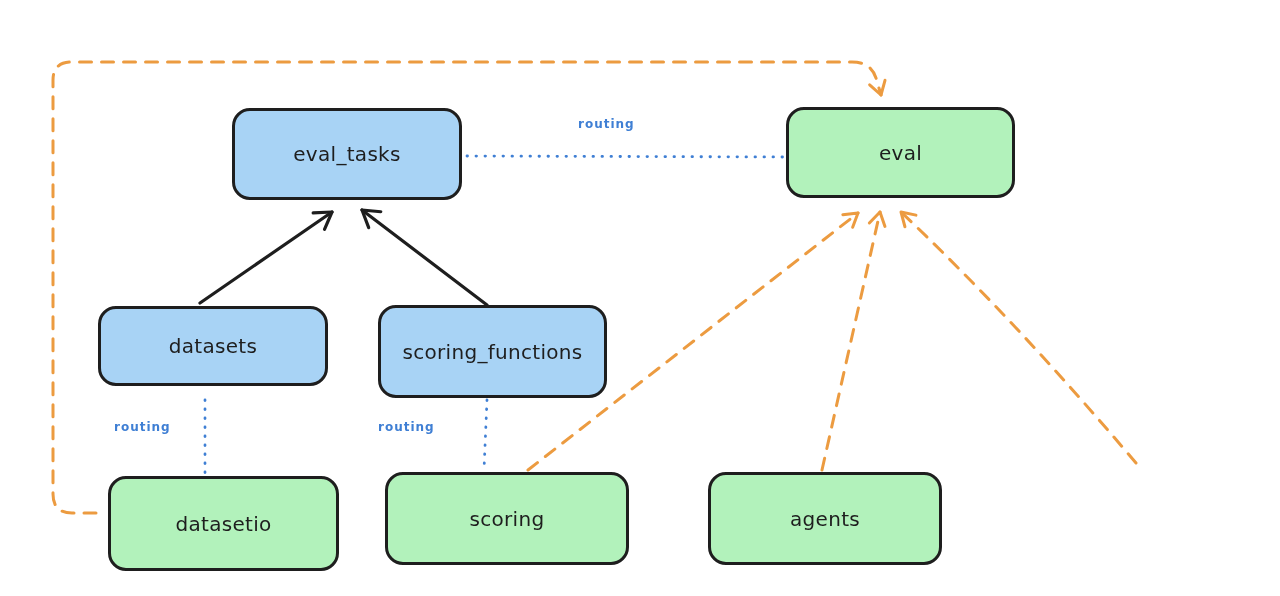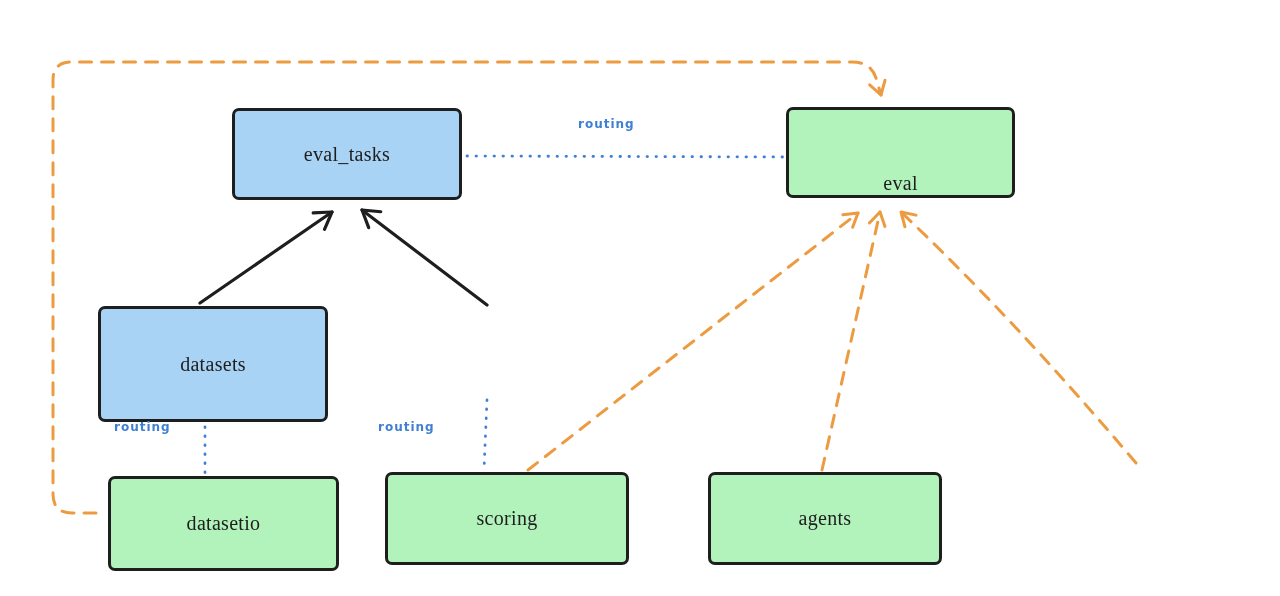--- a/index.html
+++ b/index.html
@@ -21,25 +21,24 @@
     overflow: hidden;
   }
   .connectors {
     position: absolute;
     left: 0; top: 0;
     width: 1280px; height: 596px;
   }
   .node {
     position: absolute;
     border: 3px solid var(--stroke, #1e1e1e);
-    border-radius: 7px;
+    border-radius: 18px;
     display: flex;
     align-items: center;
     justify-content: center;
-    font-family: Liberation Serif, serif;
   }
   .node.blue  { background: var(--blue-fill, #a8d3f5); }
   .node.green { background: var(--green-fill, #b2f2bb); }
   .node-label {
     font-size: 20px;
     color: var(--stroke, #1e1e1e);
     letter-spacing: 0.3px;
     white-space: nowrap;
   }
   .edge-label {
@@ -112,28 +111,31 @@
 
     <path d="M 528 470 L 858 213" class="stroke-orange-dashed" marker-end="url(#mOrange)"></path>
     <path d="M 822 470 L 880 212" class="stroke-orange-dashed" marker-end="url(#mOrange)"></path>
     <path d="M 1136 463 Q 1015 320 901 212" class="stroke-orange-dashed" marker-end="url(#mOrange)"></path>
   </svg>
 
   <div class="node blue" style="left:232px; top:108px; width:230px; height:92px;">
     <span class="node-label">eval_tasks</span>
   </div>
 
-  <div class="node green" style="left:786px; top:107px; width:229px; height:91px;align-items:flex-end;">
+  <div class="node green" style="left:786px; top:107px; width:229px; height:91px;">
     <span class="node-label">eval</span>
   </div>
 
-  <div class="node blue" style="left:98px; top:306px; width:230px; height:116px;">
+  <div class="node blue" style="left:98px; top:306px; width:230px; height:80px;">
     <span class="node-label">datasets</span>
   </div>
 
+  <div class="node blue" style="left:378px; top:305px; width:229px; height:93px;">
+    <span class="node-label">scoring_functions</span>
+  </div>
 
   <div class="node green" style="left:108px; top:476px; width:231px; height:95px;text-align:center;">
     <span class="node-label">datasetio</span>
   </div>
 
   <div class="node green" style="left:385px; top:472px; width:244px; height:93px;">
     <span class="node-label">scoring</span>
   </div>
 
   <div class="node green" style="left:708px; top:472px; width:234px; height:93px;">

